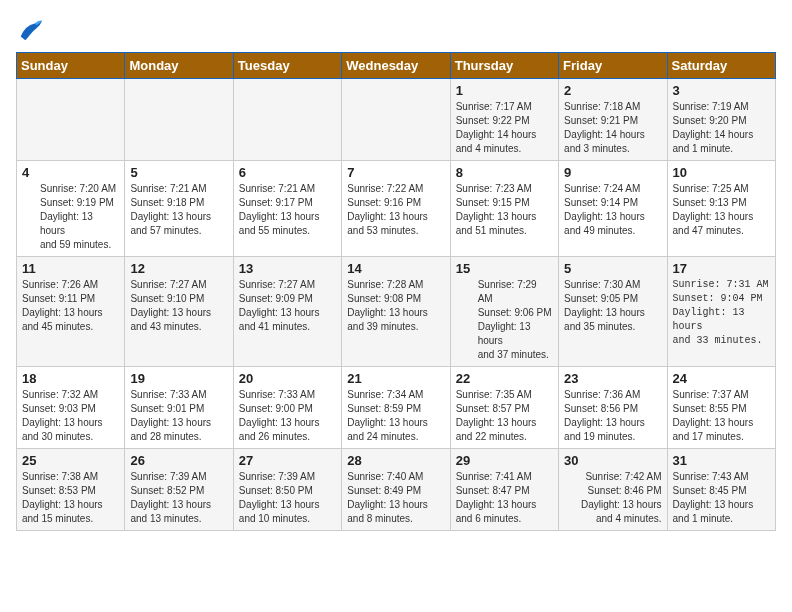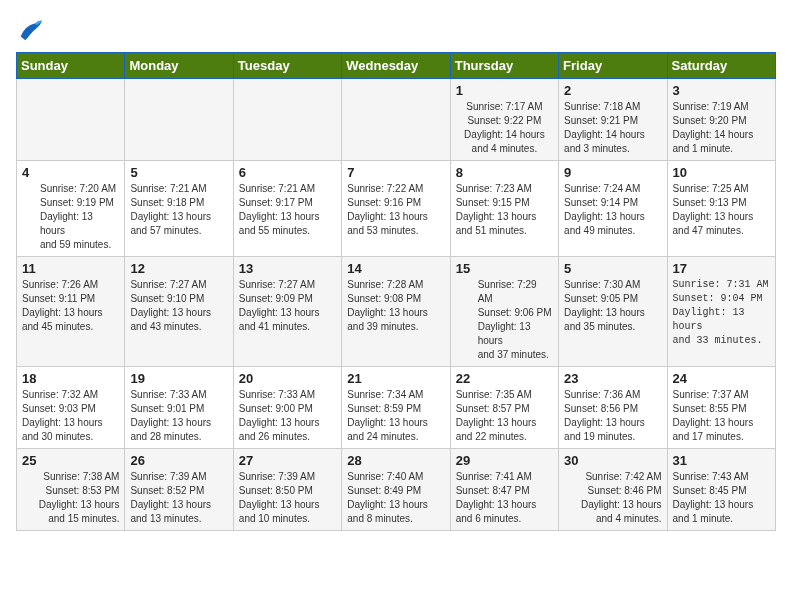--- a/index.html
+++ b/index.html
@@ -45,21 +45,21 @@
       font-size: 16px;
       font-weight: normal;
       color: #444;
     }
     table {
       width: 100%;
       border-collapse: collapse;
       font-size: 11px;
     }
     thead tr th {
-      background-color: #4d7c0f;
+      background-color: #a16207;
       color: #fff;
       padding: 5px 4px;
       text-align: left;
       font-size: 13px;
       font-weight: bold;
       border: 1px solid #1565c0;
     }
     tbody tr td {
       border: 1px solid #ccc;
       vertical-align: top;
@@ -123,21 +123,21 @@
       </tr>
   </thead>
   <tbody id="calendar-body">
   <tr>
         <td class="empty-cell"></td>
         <td class="empty-cell"></td>
         <td class="empty-cell"></td>
         <td class="empty-cell"></td>
         <td>
           <span class="day-num">1</span>
-          <div class="day-info" style="white-space: pre-line; text-align: center;">Sunrise: 7:17 AM
+          <div class="day-info" style="white-space: pre-line;">Sunrise: 7:17 AM
 Sunset: 9:22 PM
 Daylight: 14 hours
 and 4 minutes.</div>
         </td>
         <td>
           <span class="day-num">2</span>
           <div class="day-info" style="white-space: pre-line;">Sunrise: 7:18 AM
 Sunset: 9:21 PM
 Daylight: 14 hours
 and 3 minutes.</div>
@@ -299,21 +299,21 @@
           <span class="day-num">24</span>
           <div class="day-info" style="white-space: pre-line;">Sunrise: 7:37 AM
 Sunset: 8:55 PM
 Daylight: 13 hours
 and 17 minutes.</div>
         </td>
       </tr>
       <tr>
         <td>
           <span class="day-num">25</span>
-          <div class="day-info" style="white-space: pre-line; text-align: right;">Sunrise: 7:38 AM
+          <div class="day-info" style="white-space: pre-line;">Sunrise: 7:38 AM
 Sunset: 8:53 PM
 Daylight: 13 hours
 and 15 minutes.</div>
         </td>
         <td>
           <span class="day-num">26</span>
           <div class="day-info" style="white-space: pre-line;">Sunrise: 7:39 AM
 Sunset: 8:52 PM
 Daylight: 13 hours
 and 13 minutes.</div>

